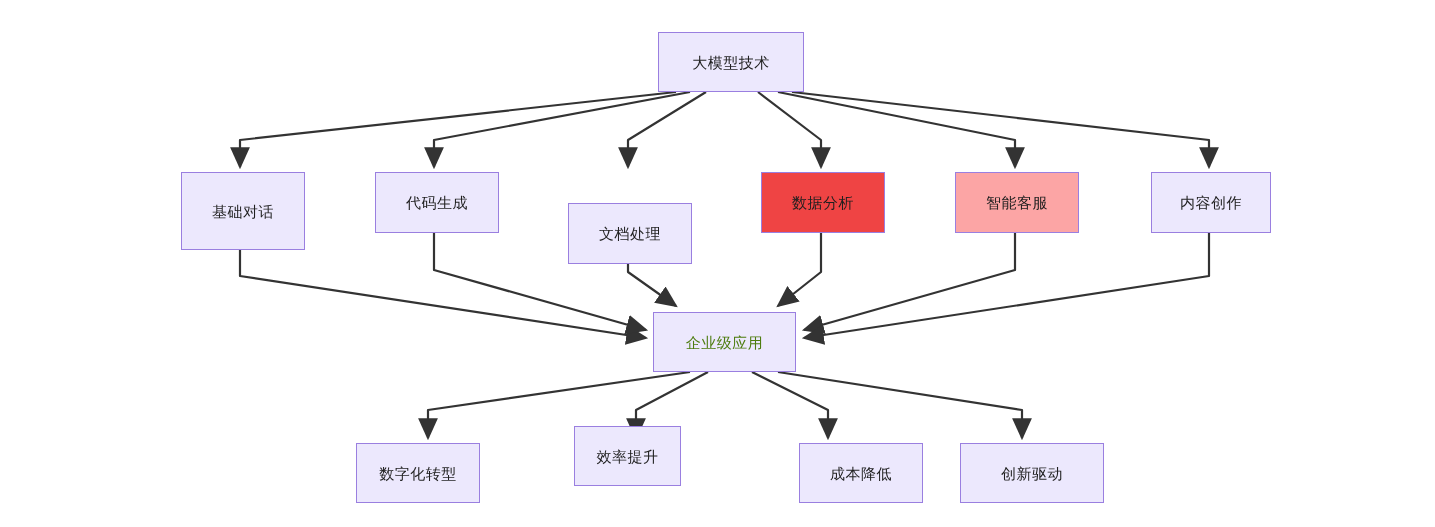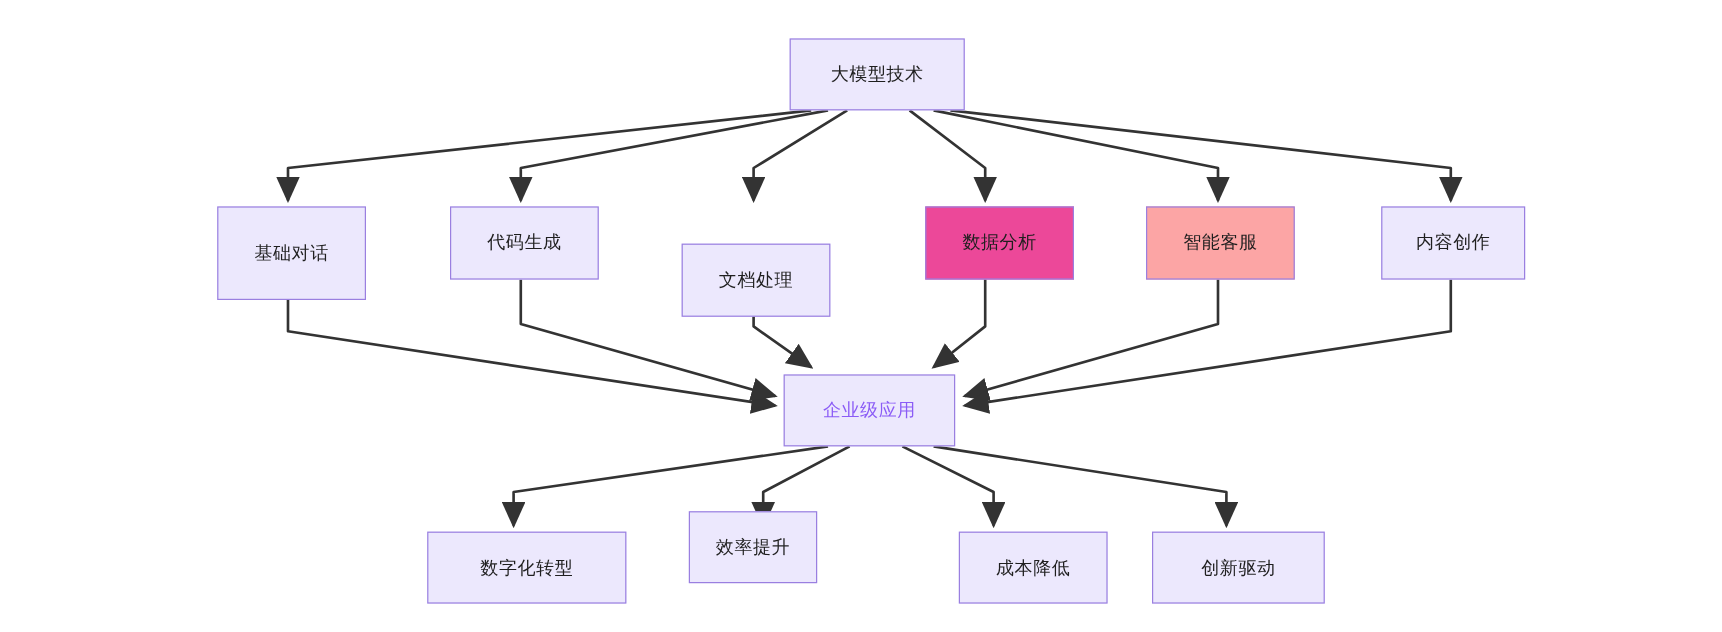--- a/index.html
+++ b/index.html
@@ -83,33 +83,33 @@
       </div>
       <div class="node" style="left: 181px; top: 172px; width: 124px; height: 78px; background: rgb(236, 232, 253); border-color: rgb(154, 127, 224); color: rgb(31, 31, 31);">
         <span class="node-label">基础对话</span>
       </div>
       <div class="node" style="left: 375px; top: 172px; width: 124px; height: 61px; background: rgb(236, 232, 253); border-color: rgb(154, 127, 224); color: rgb(31, 31, 31);">
         <span class="node-label">代码生成</span>
       </div>
       <div class="node" style="left: 568px; top: 172px; width: 124px; height: 61px; background: rgb(236, 232, 253); border-color: rgb(154, 127, 224); color: rgb(31, 31, 31); margin-top: 31px;">
         <span class="node-label">文档处理</span>
       </div>
-      <div class="node" style="left: 761px; top: 172px; width: 124px; height: 61px; background: #ec4899; border-color: rgb(154, 127, 224); color: rgb(31, 31, 31); margin-left: 10px;">
+      <div class="node" style="left: 761px; top: 172px; width: 124px; height: 61px; background: #ef4444; border-color: rgb(154, 127, 224); color: rgb(31, 31, 31);">
         <span class="node-label">数据分析</span>
       </div>
       <div class="node" style="left: 955px; top: 172px; width: 124px; height: 61px; background: #fca5a5; border-color: rgb(154, 127, 224); color: rgb(31, 31, 31);">
         <span class="node-label">智能客服</span>
       </div>
       <div class="node" style="left: 1151px; top: 172px; width: 120px; height: 61px; background: rgb(236, 232, 253); border-color: rgb(154, 127, 224); color: rgb(31, 31, 31); align-items: center;">
         <span class="node-label">内容创作</span>
       </div>
-      <div class="node" style="left: 653px; top: 312px; width: 143px; height: 60px; background: rgb(236, 232, 253); border-color: rgb(154, 127, 224); color: #8b5cf6;">
+      <div class="node" style="left: 653px; top: 312px; width: 143px; height: 60px; background: rgb(236, 232, 253); border-color: rgb(154, 127, 224); color: #4d7c0f;">
         <span class="node-label">企业级应用</span>
       </div>
-      <div class="node" style="left: 356px; top: 443px; width: 166px; height: 60px; background: rgb(236, 232, 253); border-color: rgb(154, 127, 224); color: rgb(31, 31, 31);">
+      <div class="node" style="left: 356px; top: 443px; width: 124px; height: 60px; background: rgb(236, 232, 253); border-color: rgb(154, 127, 224); color: rgb(31, 31, 31);">
         <span class="node-label">数字化转型</span>
       </div>
       <div class="node" style="left: 574px; top: 426px; width: 107px; height: 60px; background: rgb(236, 232, 253); border-color: rgb(154, 127, 224); color: rgb(31, 31, 31);">
         <span class="node-label">效率提升</span>
       </div>
       <div class="node" style="left: 766px; top: 443px; width: 124px; height: 60px; background: rgb(236, 232, 253); border-color: rgb(154, 127, 224); color: rgb(31, 31, 31); margin-left: 33px;">
         <span class="node-label">成本降低</span>
       </div>
       <div class="node" style="left: 960px; top: 443px; width: 144px; height: 60px; background: rgb(236, 232, 253); border-color: rgb(154, 127, 224); color: rgb(31, 31, 31);">
         <span class="node-label">创新驱动</span>

